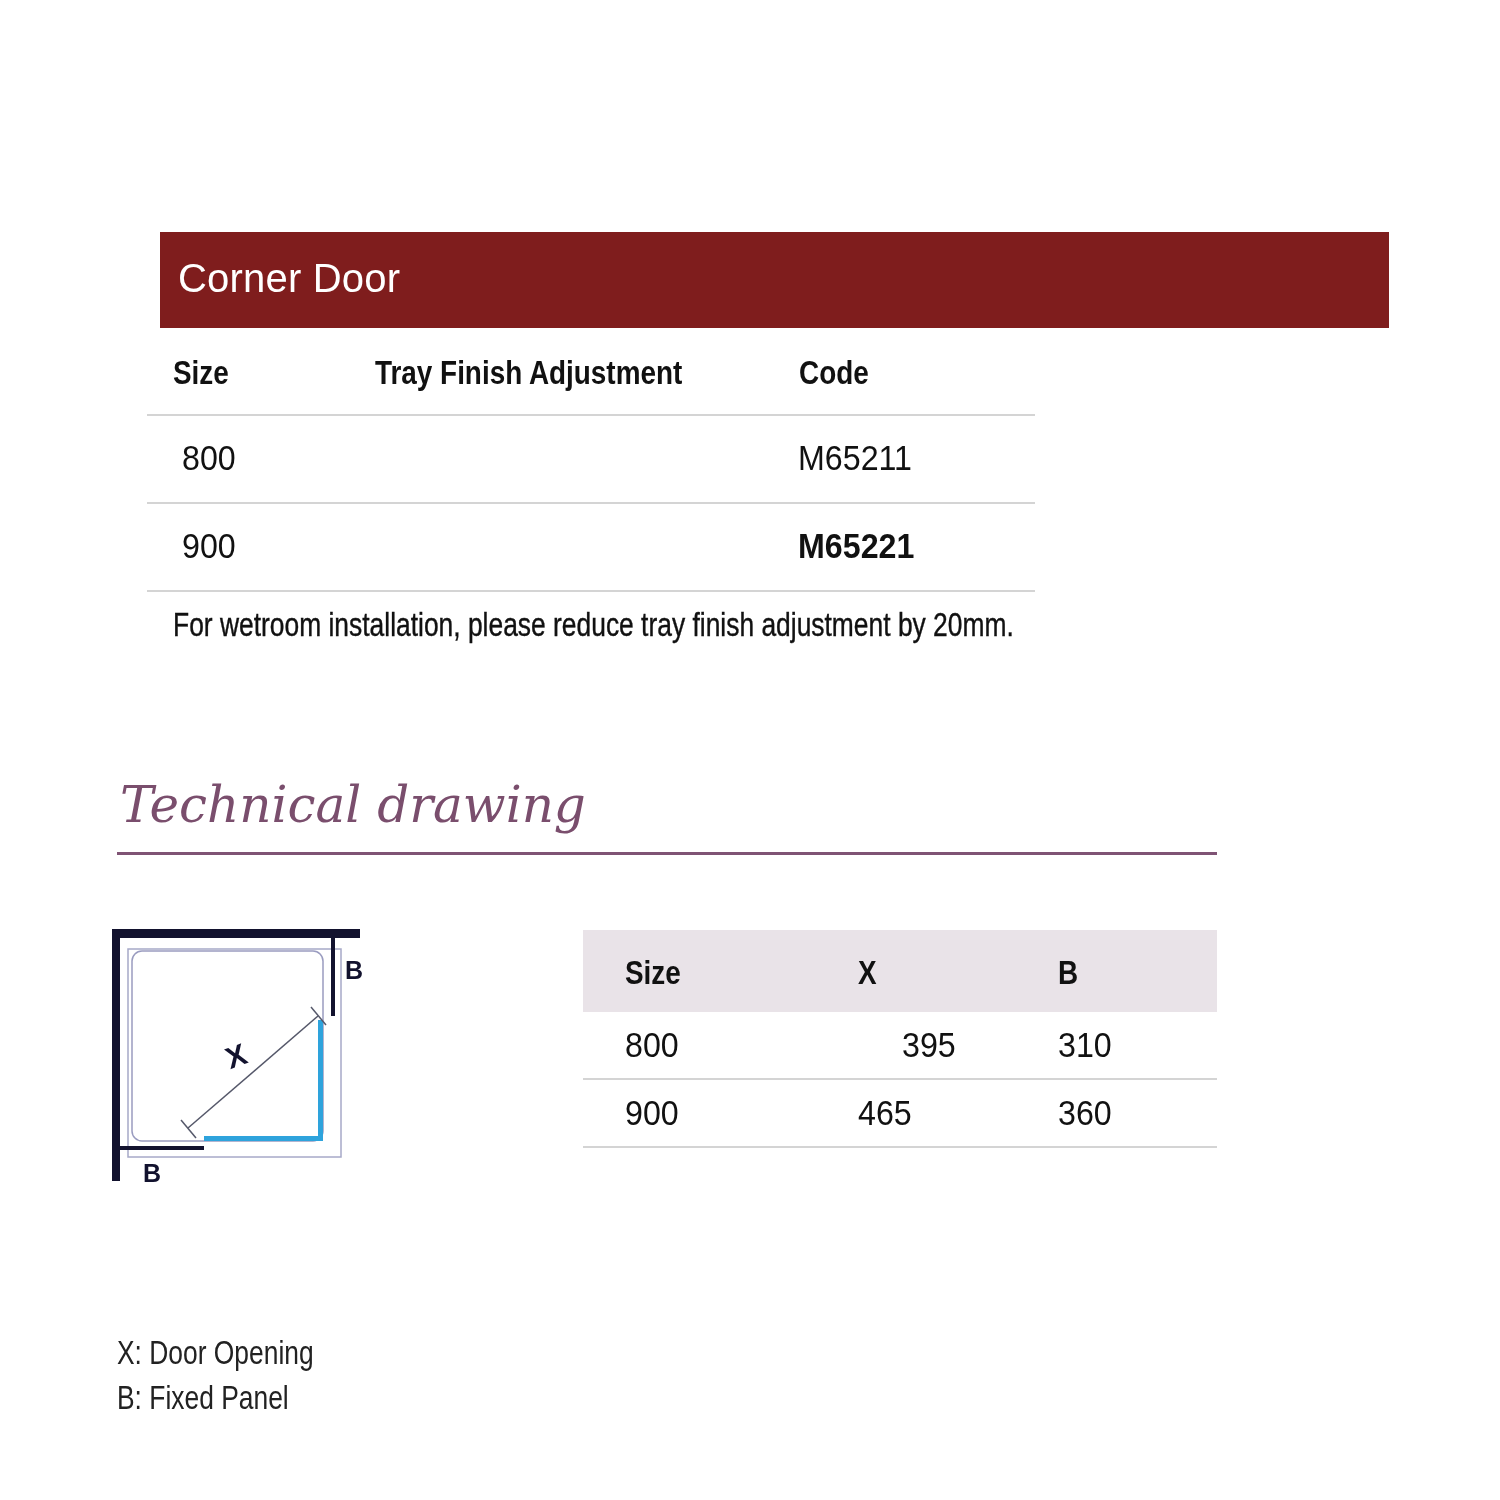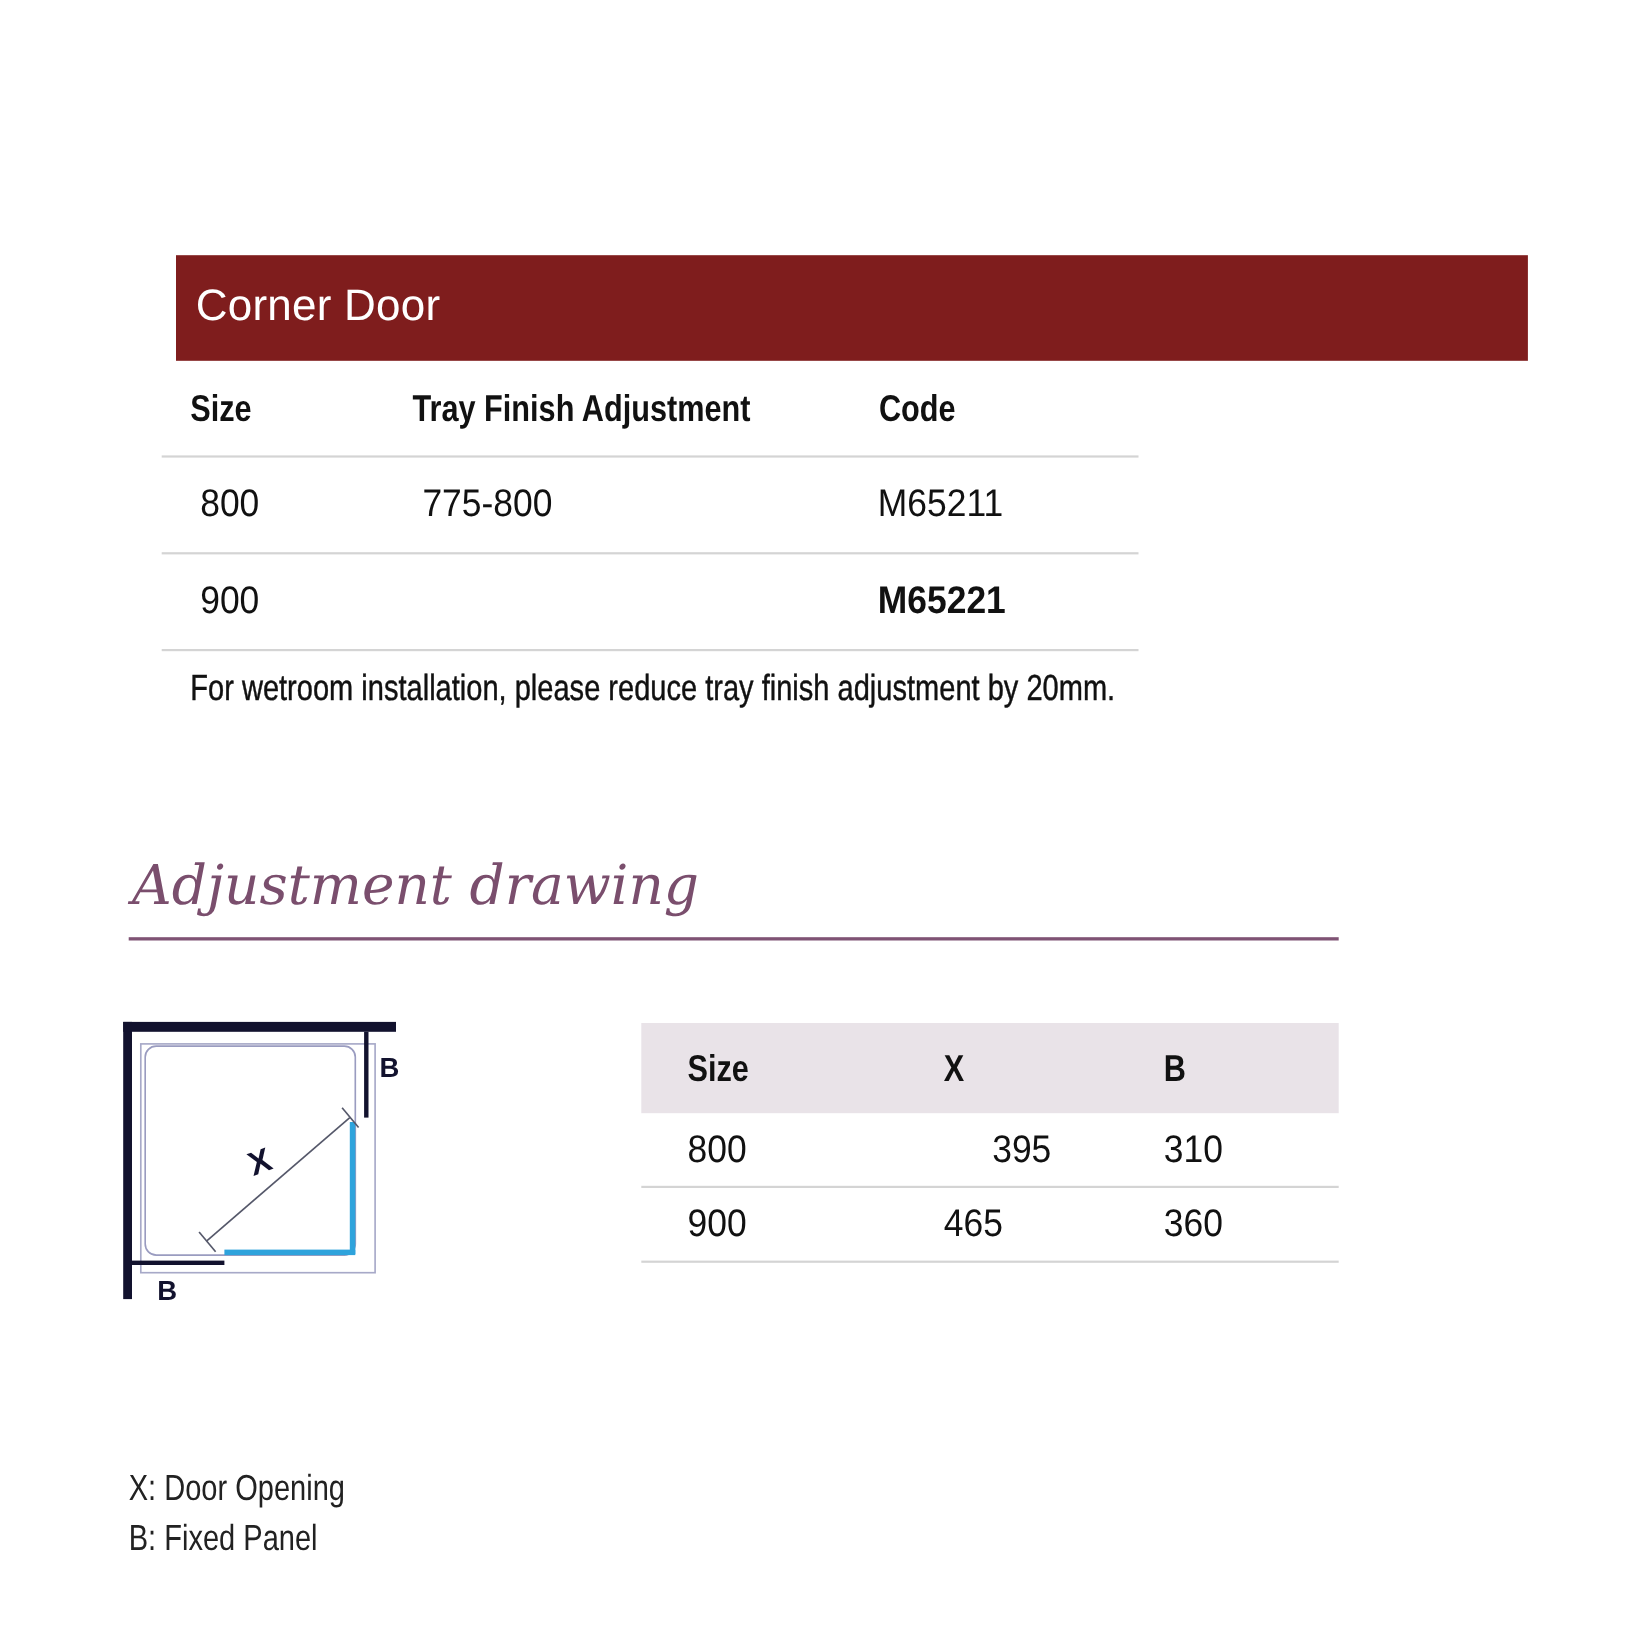--- a/index.html
+++ b/index.html
@@ -33,32 +33,31 @@
 </div>
 
 <div class="t1">
   <div class="t1-row t1-head">
     <div class="t1-cell" style="left:26px;"><span class="cond">Size</span></div>
     <div class="t1-cell" style="left:228px;text-align:right;"><span class="cond">Tray Finish Adjustment</span></div>
     <div class="t1-cell" style="left:652px;text-decoration:underline;"><span class="cond">Code</span></div>
   </div>
   <div class="t1-row">
     <div class="t1-cell" style="left:35px;"><span class="num">800</span></div>
-    <div class="t1-cell" style="left:237px;"><span class="num">775-800</span></div>
     <div class="t1-cell" style="left:651px;"><span class="num">M65211</span></div>
   </div>
   <div class="t1-row">
     <div class="t1-cell" style="left:35px;"><span class="num">900</span></div>
     <div class="t1-cell" style="left:651px;font-weight:bold;"><span class="num">M65221</span></div>
   </div>
 </div>
 
 <div class="note">For wetroom installation, please reduce tray finish adjustment by 20mm.</div>
 
-<div class="section-title">Adjustment drawing</div>
+<div class="section-title">Technical drawing</div>
 <div class="section-rule"></div>
 
 <div class="drawing">
   <svg width="270" height="265" viewBox="0 0 270 265">
 
     <rect x="20" y="24" width="213" height="208" fill="none" stroke="#a7a9c8" stroke-width="1.5"></rect>
 
     <rect x="24" y="26" width="191" height="190" rx="10" ry="10" fill="none" stroke="#9a9cc0" stroke-width="1.5"></rect>
 
     <rect x="4" y="4" width="8" height="252" fill="#12122e"></rect>

